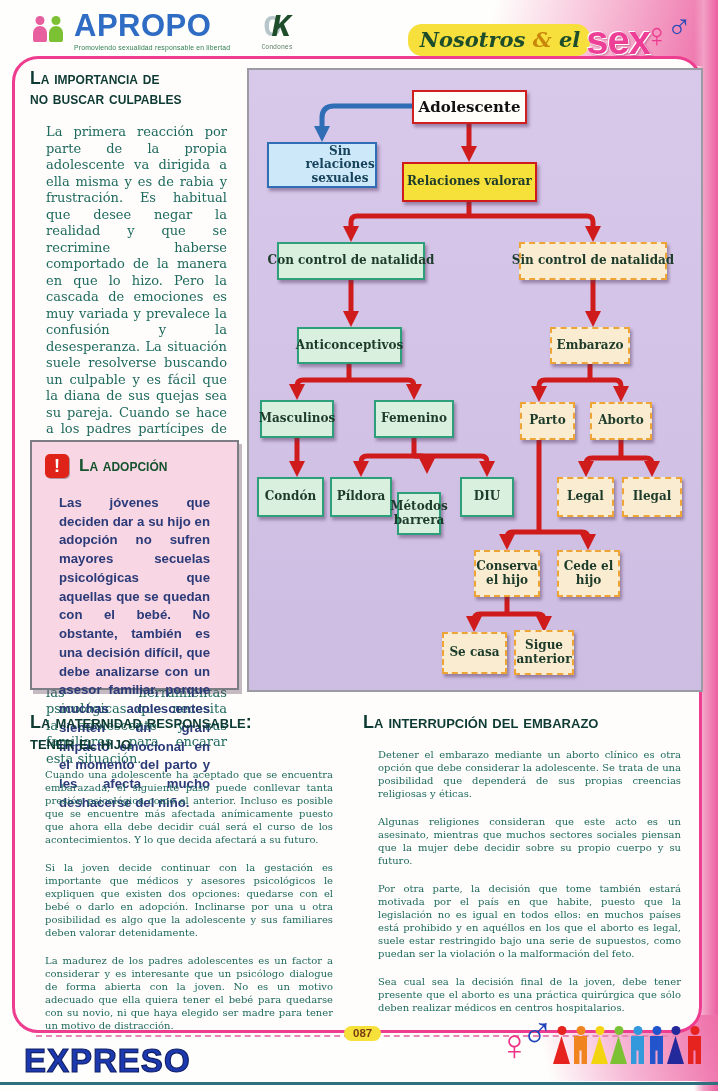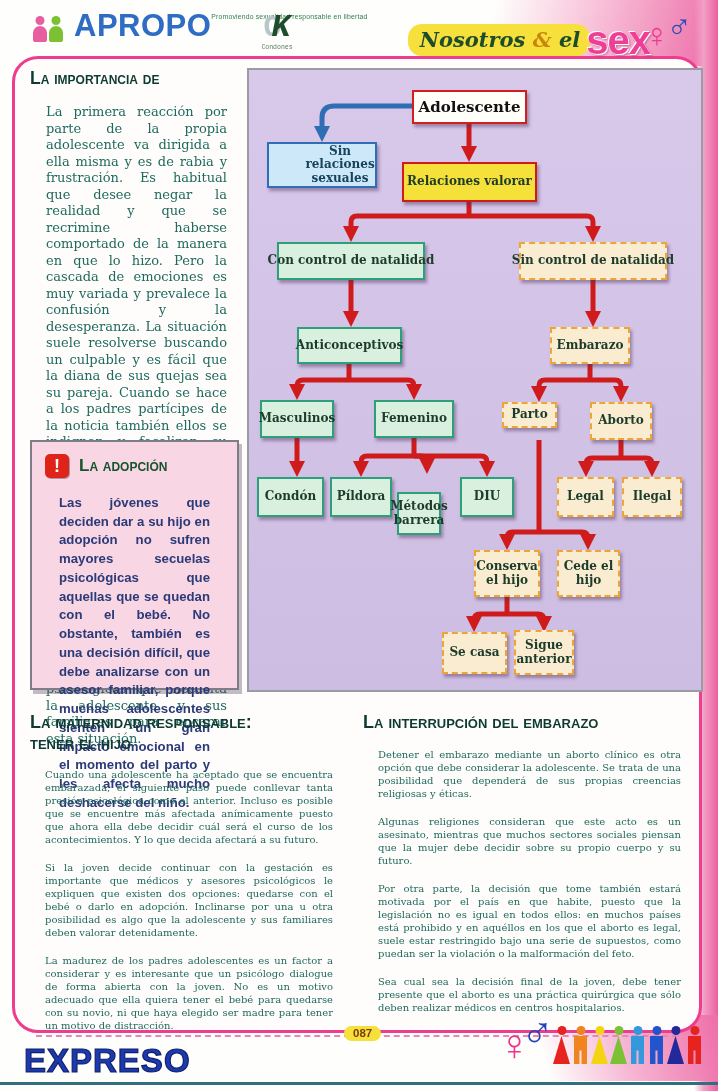--- a/index.html
+++ b/index.html
@@ -15,21 +15,21 @@
   .frame{position:absolute;left:12px;top:56px;right:16px;bottom:58px;
         border:3px solid #ee3d8f;border-radius:26px;background:#fffdfb;}
   
   .apropo{position:absolute;left:28px;top:10px;display:flex;align-items:flex-start;}
   .ap-figs{position:relative;width:44px;height:36px;margin-right:2px;}
   .ap-fig{position:absolute;bottom:4px;width:16px;height:26px;}
   .ap-fig::before{content:"";position:absolute;top:0;left:50%;transform:translateX(-50%);
         width:9px;height:9px;border-radius:50%;background:inherit;background:var(--c);}
   .ap-fig::after{content:"";position:absolute;top:10px;left:1px;right:1px;bottom:0;
         border-radius:8px 8px 3px 3px;background:var(--c);}
-  .ap-text{display:flex;}
+  .ap-text{display:flex;flex-direction:column;}
   .ap-word{font-size:31px;font-weight:900;color:#2f6cc4;letter-spacing:.5px;line-height:1;}
   .ap-tag{font-size:6.8px;color:#2f7d4f;margin-top:3px;letter-spacing:.2px;}
   .oklogo{position:absolute;left:246px;top:12px;width:62px;text-align:center;line-height:1;font-family:Liberation Mono, monospace;}
   .ok-o{font-size:30px;font-weight:900;color:#b7c6ca;}
   .ok-k{font-size:32px;font-weight:900;font-style:italic;color:#1d4d2a;margin-left:-10px;}
   .ok-sub{font-size:6.5px;color:#5c7d62;margin-top:1px;}
   .banner{position:absolute;right:26px;top:14px;display:flex;align-items:center;z-index:3;}
   .banner-pill{background:#f7e03c;border-radius:14px;padding:3px 10px 4px 12px;
         font-family:"DejaVu Serif",serif;font-style:italic;font-weight:bold;
         font-size:21px;color:#1d4d2a;}
@@ -123,20 +123,21 @@
     <span class="banner-sex">sex</span>
     <span class="gsym">
       <span class="male">♂</span>
       <span class="female">♀</span>
     </span>
   </div>
 
   <div class="importancia">
     <div class="art-title">
       <span class="t-line">La importancia de</span>
+      <span class="t-line">no buscar culpables</span>
     </div>
     <p class="serifbody">La primera reacción por parte de la propia adolescente va dirigida a ella misma y es de rabia y frustración. Es habitual que desee negar la realidad y que se recrimine haberse comportado de la manera en que lo hizo. Pero la cascada de emociones es muy variada y prevalece la confusión y la desesperanza. La situación suele resolverse buscando un culpable y es fácil que la diana de sus quejas sea su pareja. Cuando se hace a los padres partícipes de la noticia también ellos se indignan y focalizan su odio en un culpable, que puede ser la hija o el novio.</p>
     <p class="serifbody">Sin embargo, estas reacciones, aunque naturales, son equivocadas. La única forma de superar esta realidad es afrontarla, aceptarla y buscar soluciones. La información y el apoyo emocional son las herramientas psicológicas que necesita la adolescente y sus familiares para encarar esta situación.</p>
   </div>
 
   <div class="adopcion">
     <div class="adop-head">
       <span class="warn">!</span>
       <span class="adop-title">La adopción</span>
     </div>
@@ -206,21 +207,21 @@
       </div>
     <div class="node n-cream" style="left:301px;top:257px;width:80px;height:37px">
         <span>Embarazo</span>
       </div>
     <div class="node n-mint" style="left:11px;top:330px;width:74px;height:38px">
         <span>Masculinos</span>
       </div>
     <div class="node n-mint" style="left:125px;top:330px;width:80px;height:38px">
         <span>Femenino</span>
       </div>
-    <div class="node n-cream" style="left:253px;top:332px;width:55px;height:26px">
+    <div class="node n-cream" style="left:271px;top:332px;width:55px;height:38px">
         <span>Parto</span>
       </div>
     <div class="node n-cream" style="left:341px;top:332px;width:62px;height:38px">
         <span>Aborto</span>
       </div>
     <div class="node n-mint" style="left:8px;top:407px;width:67px;height:40px">
         <span>Condón</span>
       </div>
     <div class="node n-mint" style="left:81px;top:407px;width:62px;height:40px">
         <span>Píldora</span>

